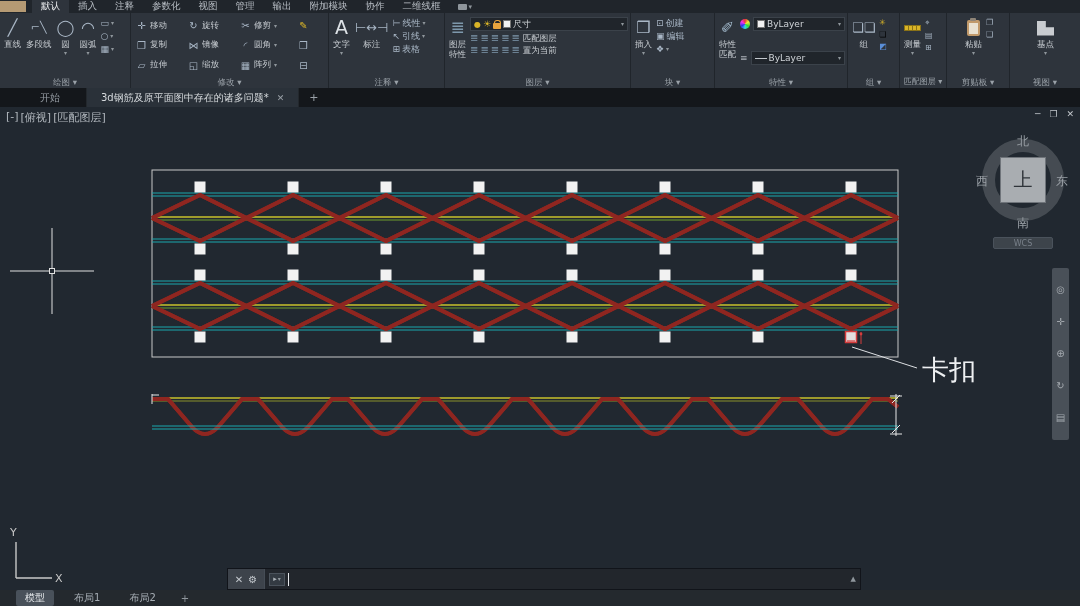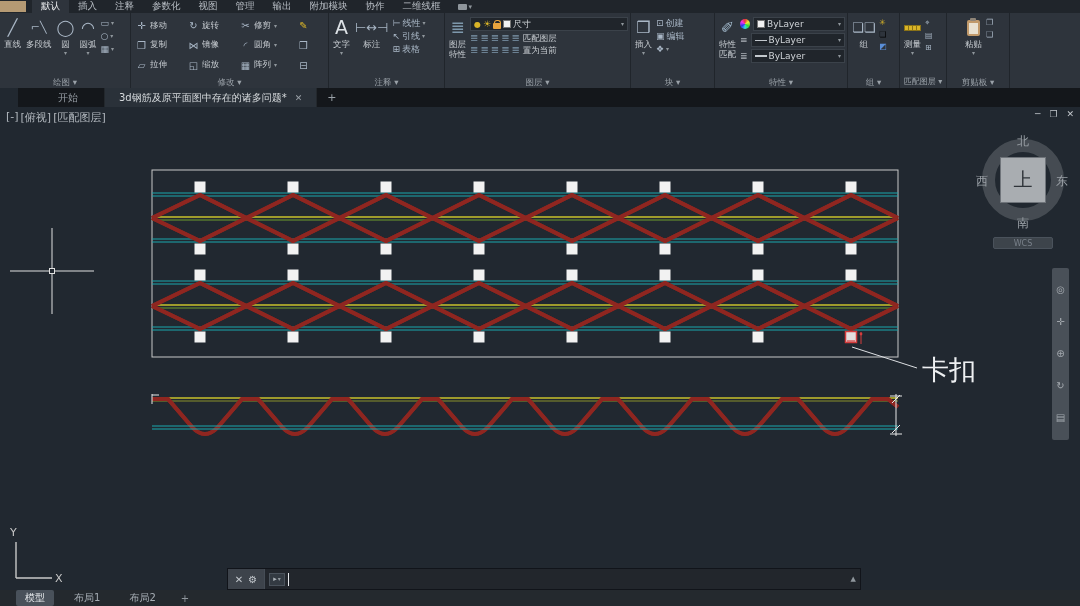--- a/index.html
+++ b/index.html
@@ -47,21 +47,21 @@
               background-image:repeating-linear-gradient(90deg,transparent 0 3px,#8a7217 3px 4px); }
   .clip-ic { position:relative; width:13px; height:16px; background:#c19a6b; border-radius:2px; }
   .clip-ic::before { content:""; position:absolute; left:2px; top:3px; width:9px; height:11px; background:#e9e2d2; }
   .clip-ic::after { content:""; position:absolute; left:3.5px; top:-2px; width:6px; height:3px; background:#8f8578; border-radius:1px; }
   .lblock-ic { width:17px; height:15px; background:#c9ccd0;
                clip-path:polygon(0 0,52% 0,52% 45%,100% 45%,100% 100%,0 100%); }
   .rib-collapse { position:absolute; right:3px; top:74px; font-size:7px; color:#8f969c; }
 
   
   .filebar { position:absolute; top:88px; left:0; right:0; height:19px; background:#14171b;
-             display:flex; align-items:stretch; font-size:10px; color:#969da4;margin-left:18px; }
+             display:flex; align-items:stretch; font-size:10px; color:#969da4; }
   .ftab { display:flex; align-items:center; padding:0 14px; border-right:1px solid #23282d; white-space:nowrap; }
   .ftab.start { padding:0 26px; }
   .ftab.active { background:#2a3139; color:#d6dadd; gap:8px; }
   .ftab .x { color:#9aa1a8; font-size:9px; }
   .fplus { display:flex; align-items:center; padding:0 10px; color:#9aa1a8; font-size:11px; }
 
   
   .canvas { position:absolute; top:107px; left:0; right:0; bottom:16px; background:#212830; }
   .vplabel { position:absolute; top:110px; left:6px; font-size:11px; color:#b2b8be; z-index:4; display:flex; gap:2px; }
   .wctrl { position:absolute; top:109px; right:6px; z-index:4; display:flex; gap:9px; color:#c3c8cd; font-size:9px; }
@@ -315,21 +315,21 @@
       <div class="plabel"><span>块</span> ▾</div>
     </div>
 
     <div class="panel" style="width:133px">
       <div class="pbody">
         <div class="bb">
           <span class="ic" style="color:#9fb6c8">✐</span>
           <span>特性</span>
           <span>匹配</span>
         </div>
-        <div class="minicol" style="flex:1;gap:2px;padding-top:2px">
+        <div class="minicol" style="flex:1;gap:20px;padding-top:2px">
           <div style="display:flex;align-items:center;gap:3px">
             <span class="colorwheel"></span>
             <div class="combo" style="flex:1">
               <span class="mini-sq"></span>
               <span class="flex">ByLayer</span>
               <span class="caret">▾</span>
             </div>
           </div>
           <div style="display:flex;align-items:center;gap:3px">
             <span style="color:#aeb4ba;font-size:9px">≡</span>
@@ -395,20 +395,32 @@
           <span class="caret">▾</span>
         </div>
         <div class="minicol" style="font-size:8px;color:#a9b7c6">
           <span>❐</span>
           <span>❏</span>
         </div>
       </div>
       <div class="plabel"><span>剪贴板</span> ▾</div>
     </div>
 
+    <div class="panel" style="width:70px;border-right:none">
+      <div class="pbody" style="justify-content:center">
+        <div class="bb">
+          <span class="ic">
+              <span class="lblock-ic"></span>
+            </span>
+          <span>基点</span>
+          <span class="caret">▾</span>
+        </div>
+      </div>
+      <div class="plabel"><span>视图</span> ▾</div>
+    </div>
     <span class="rib-collapse">▴</span>
   </div>
 
   <div class="filebar">
     <div style="width:14px"></div>
     <div class="ftab start">开始</div>
     <div class="ftab active">
       <span>3d钢筋及原平面图中存在的诸多问题*</span>
       <span class="x">✕</span>
     </div>

